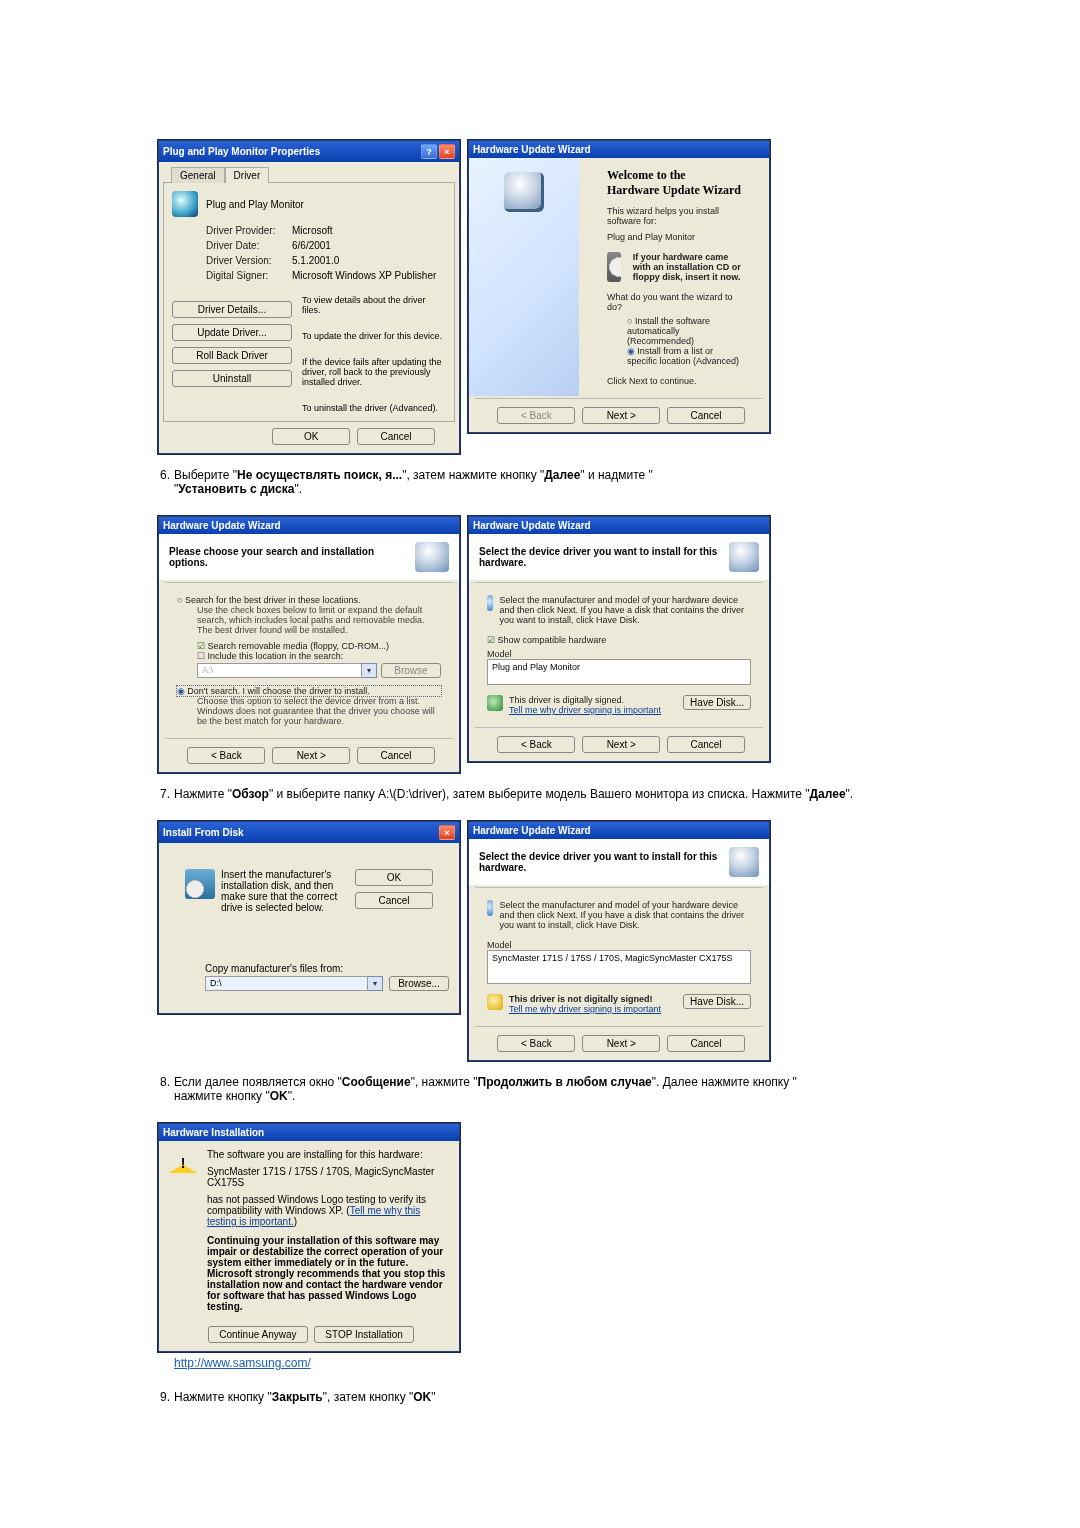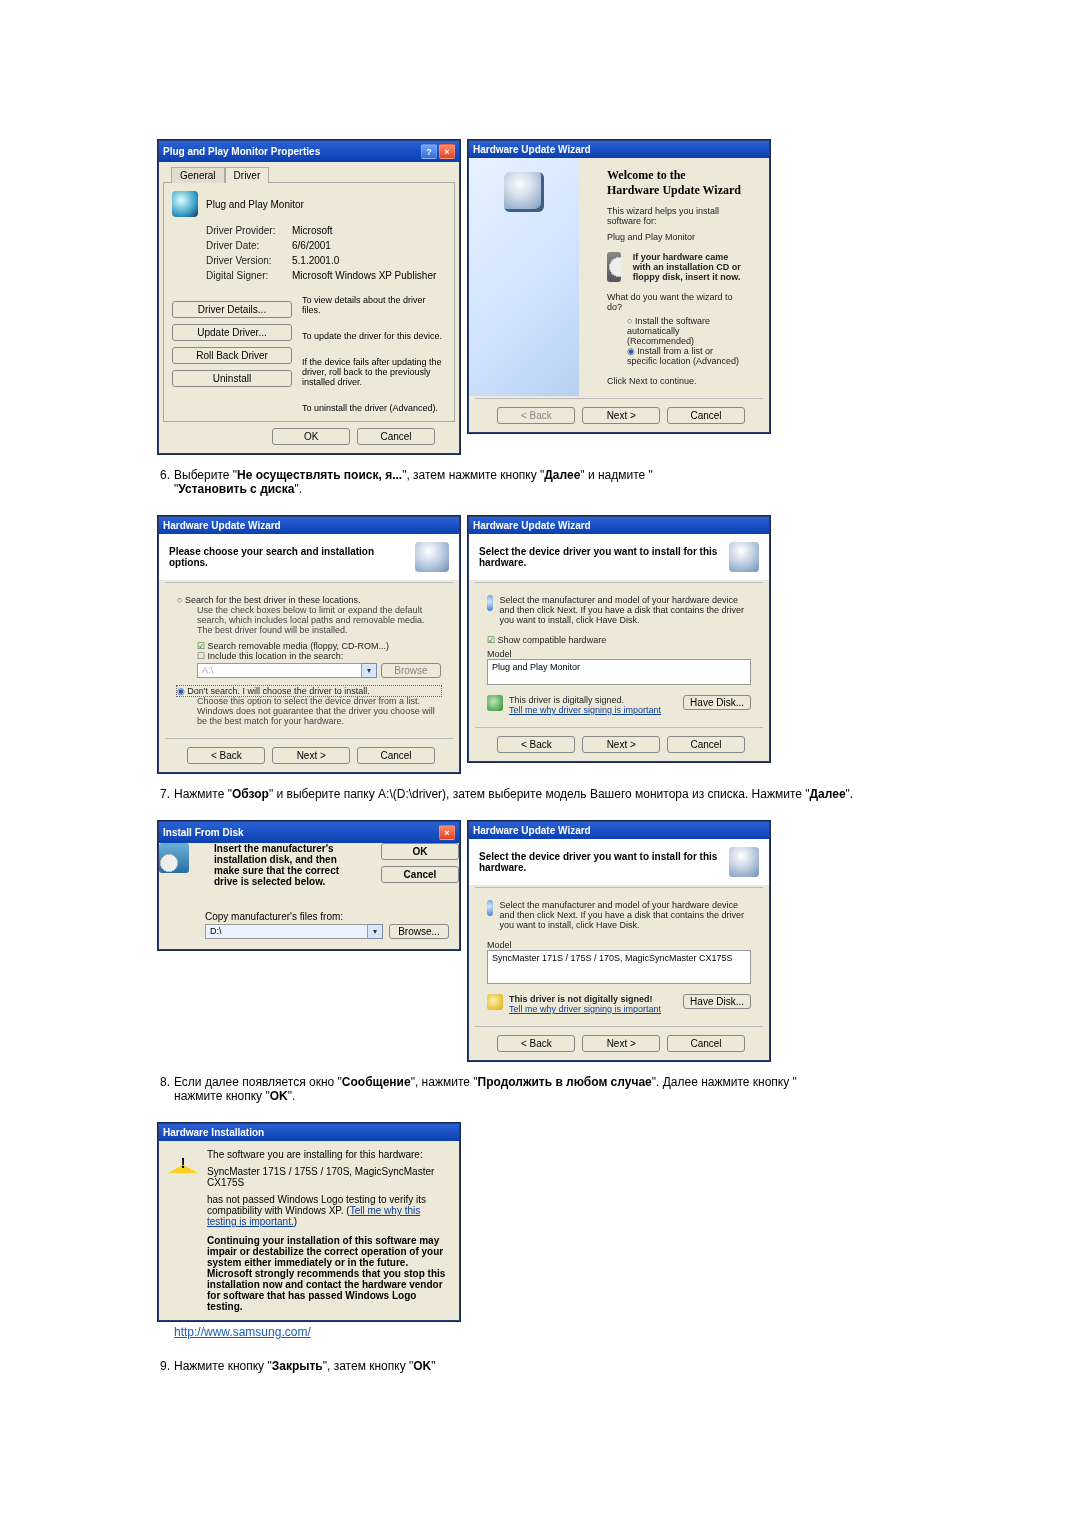--- a/index.html
+++ b/index.html
@@ -143,21 +143,21 @@
 .signedrow { display:flex;align-items:flex-start;gap:6px;margin-top:10px; }
 .signicon {
   width:16px;height:16px;display:inline-block;border-radius:3px;
 }
 .signicon.ok { background: radial-gradient(circle at 40% 40%, #bfe8bf, #2a8a2a); }
 .signicon.warn { background: radial-gradient(circle at 40% 40%, #fff2b0, #e0a800); }
 .link { color:#0b3e98; text-decoration:underline; }
 
 
 .ifddlg { width:300px; }
-.ifdbody { padding:0; display:flex; gap:25px;font-weight:bold; }
+.ifdbody { padding:26px; display:flex; gap:6px; }
 .ifdicon {
   width:30px;height:30px;
   background:
    radial-gradient(circle at 10px 20px,#eee 0 8px,#bbb 8px 9px,transparent 9px),
    linear-gradient(#6cb0d8,#2a6fa0);
   border-radius:3px;
 }
 .ifdbtns { display:flex;flex-direction:column;gap:6px; }
 .combo {
   display:flex;align-items:stretch;
@@ -370,21 +370,21 @@
           </span>
       </div>
       <div class="ifdbody">
         <span class="ifdicon"></span>
         <div style="flex:1;font-size:10px;">Insert the manufacturer's installation disk, and then make sure that the correct drive is selected below.</div>
         <div class="ifdbtns">
           <span class="btn">OK</span>
           <span class="btn">Cancel</span>
         </div>
       </div>
-      <div style="padding:0 10px 10px 46px;">
+      <div style="padding:0 10px 22px 46px;">
         <div style="font-size:10px;margin-top:24px;">Copy manufacturer's files from:</div>
         <div style="display:flex;gap:6px;margin-top:2px;">
           <div class="combo" style="flex:1;">
             <span class="sunken" style="background:#eaf1ff;">D:\</span>
             <span class="dd">▾</span>
           </div>
           <span class="btn small">Browse...</span>
         </div>
       </div>
     </div>
@@ -443,20 +443,24 @@
         <span class="warntri"></span>
         <div style="flex:1;font-size:10px;">
           <div>The software you are installing for this hardware:</div>
           <div style="margin:6px 0;">SyncMaster 171S / 175S / 170S, MagicSyncMaster CX175S</div>
           <div>
             <span>has not passed Windows Logo testing to verify its compatibility with Windows XP. (</span><span class="link">Tell me why this testing is important.</span><span>)</span>
           </div>
           <div style="font-weight:bold;margin-top:8px;">Continuing your installation of this software may impair or destabilize the correct operation of your system either immediately or in the future. Microsoft strongly recommends that you stop this installation now and contact the hardware vendor for software that has passed Windows Logo testing.</div>
         </div>
       </div>
+      <div class="btn-row" style="text-align:center;">
+        <span class="btn">Continue Anyway</span>
+        <span class="btn">STOP Installation</span>
+      </div>
     </div>
   </div>
 
   <div style="margin-left:24px;margin-top:4px;">
     <div class="link" style="color:#1a5db8;">http://www.samsung.com/</div>
   </div>
 
   <div class="step" style="margin-top:20px;">
     <span class="step-num">9.</span>
     <div class="step-text">

